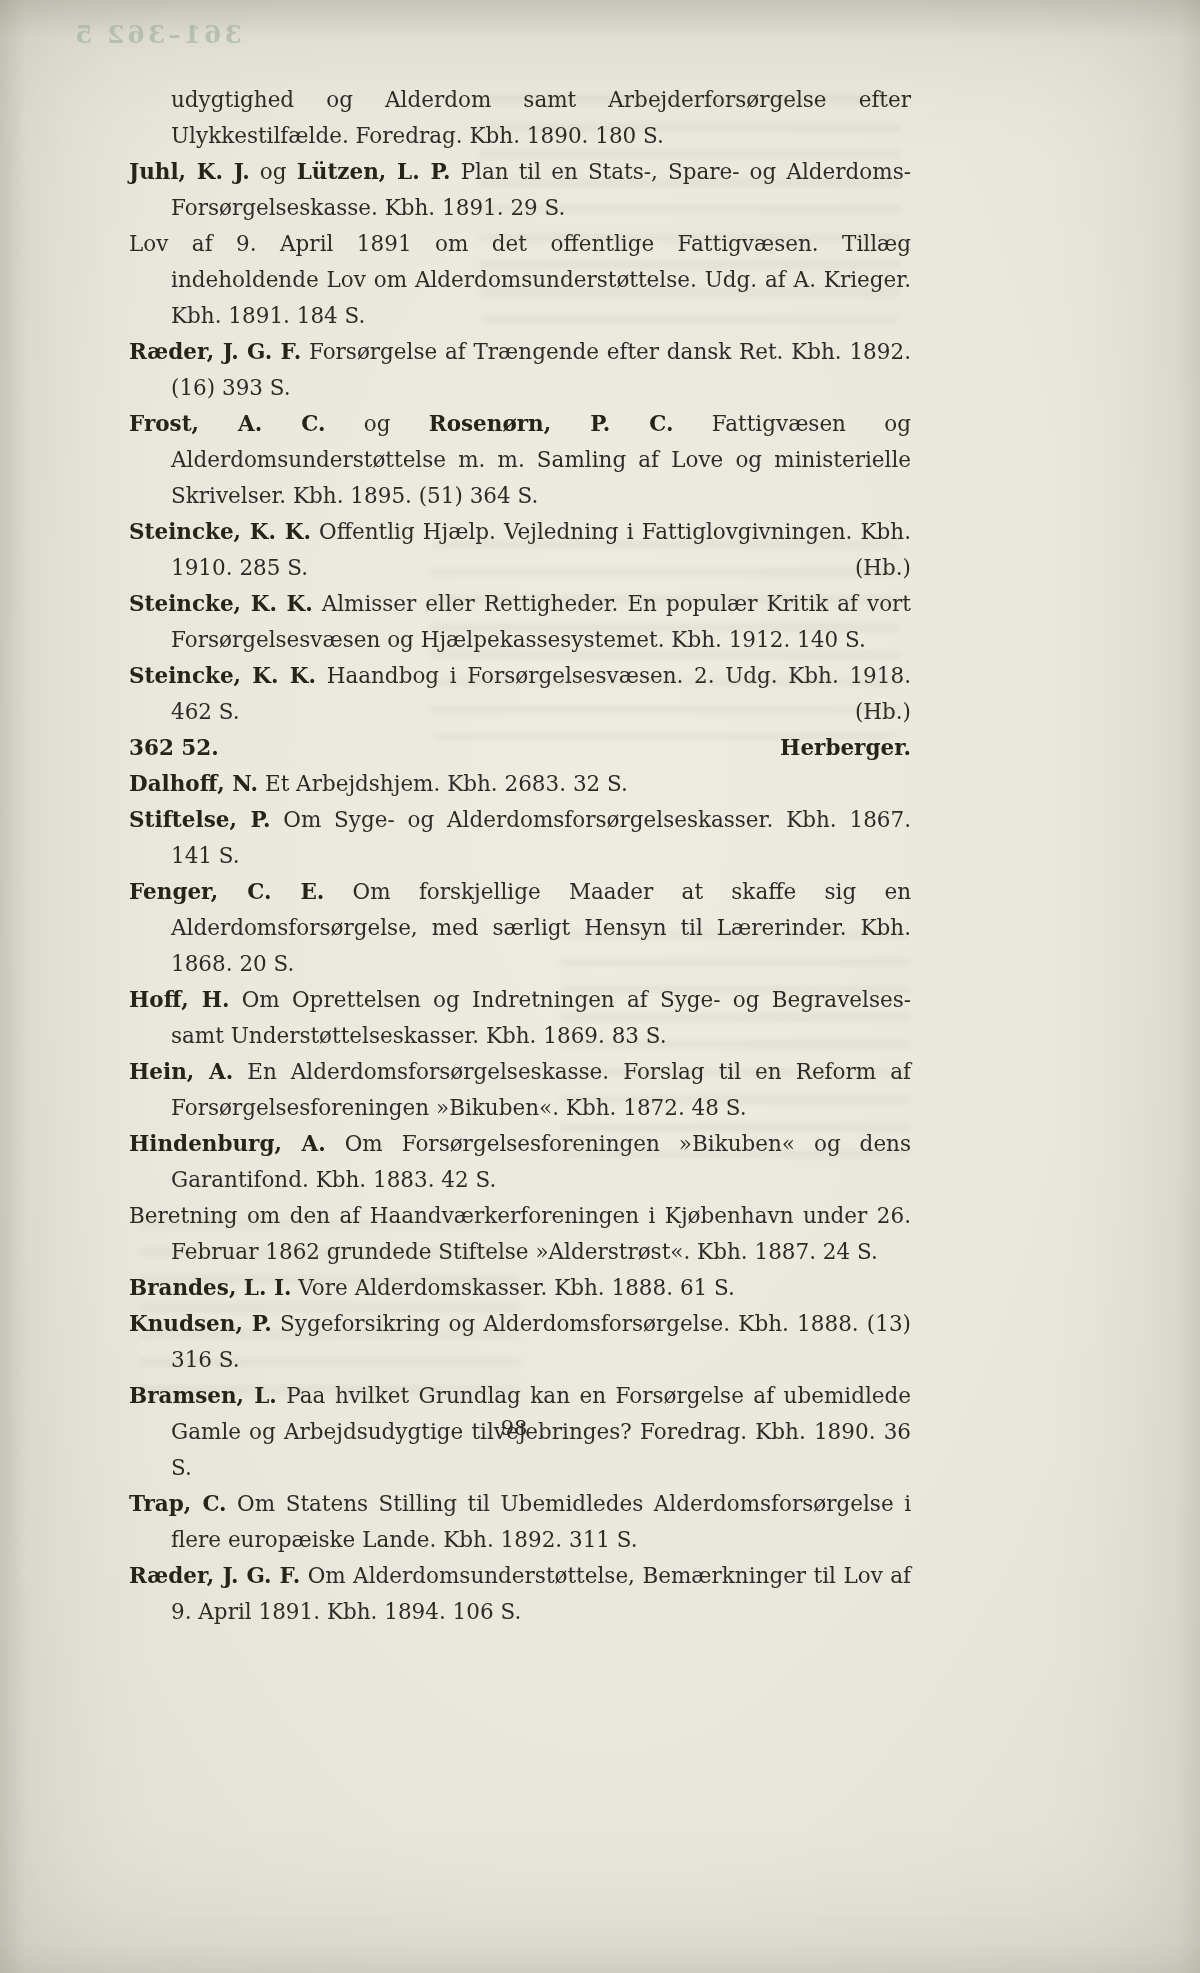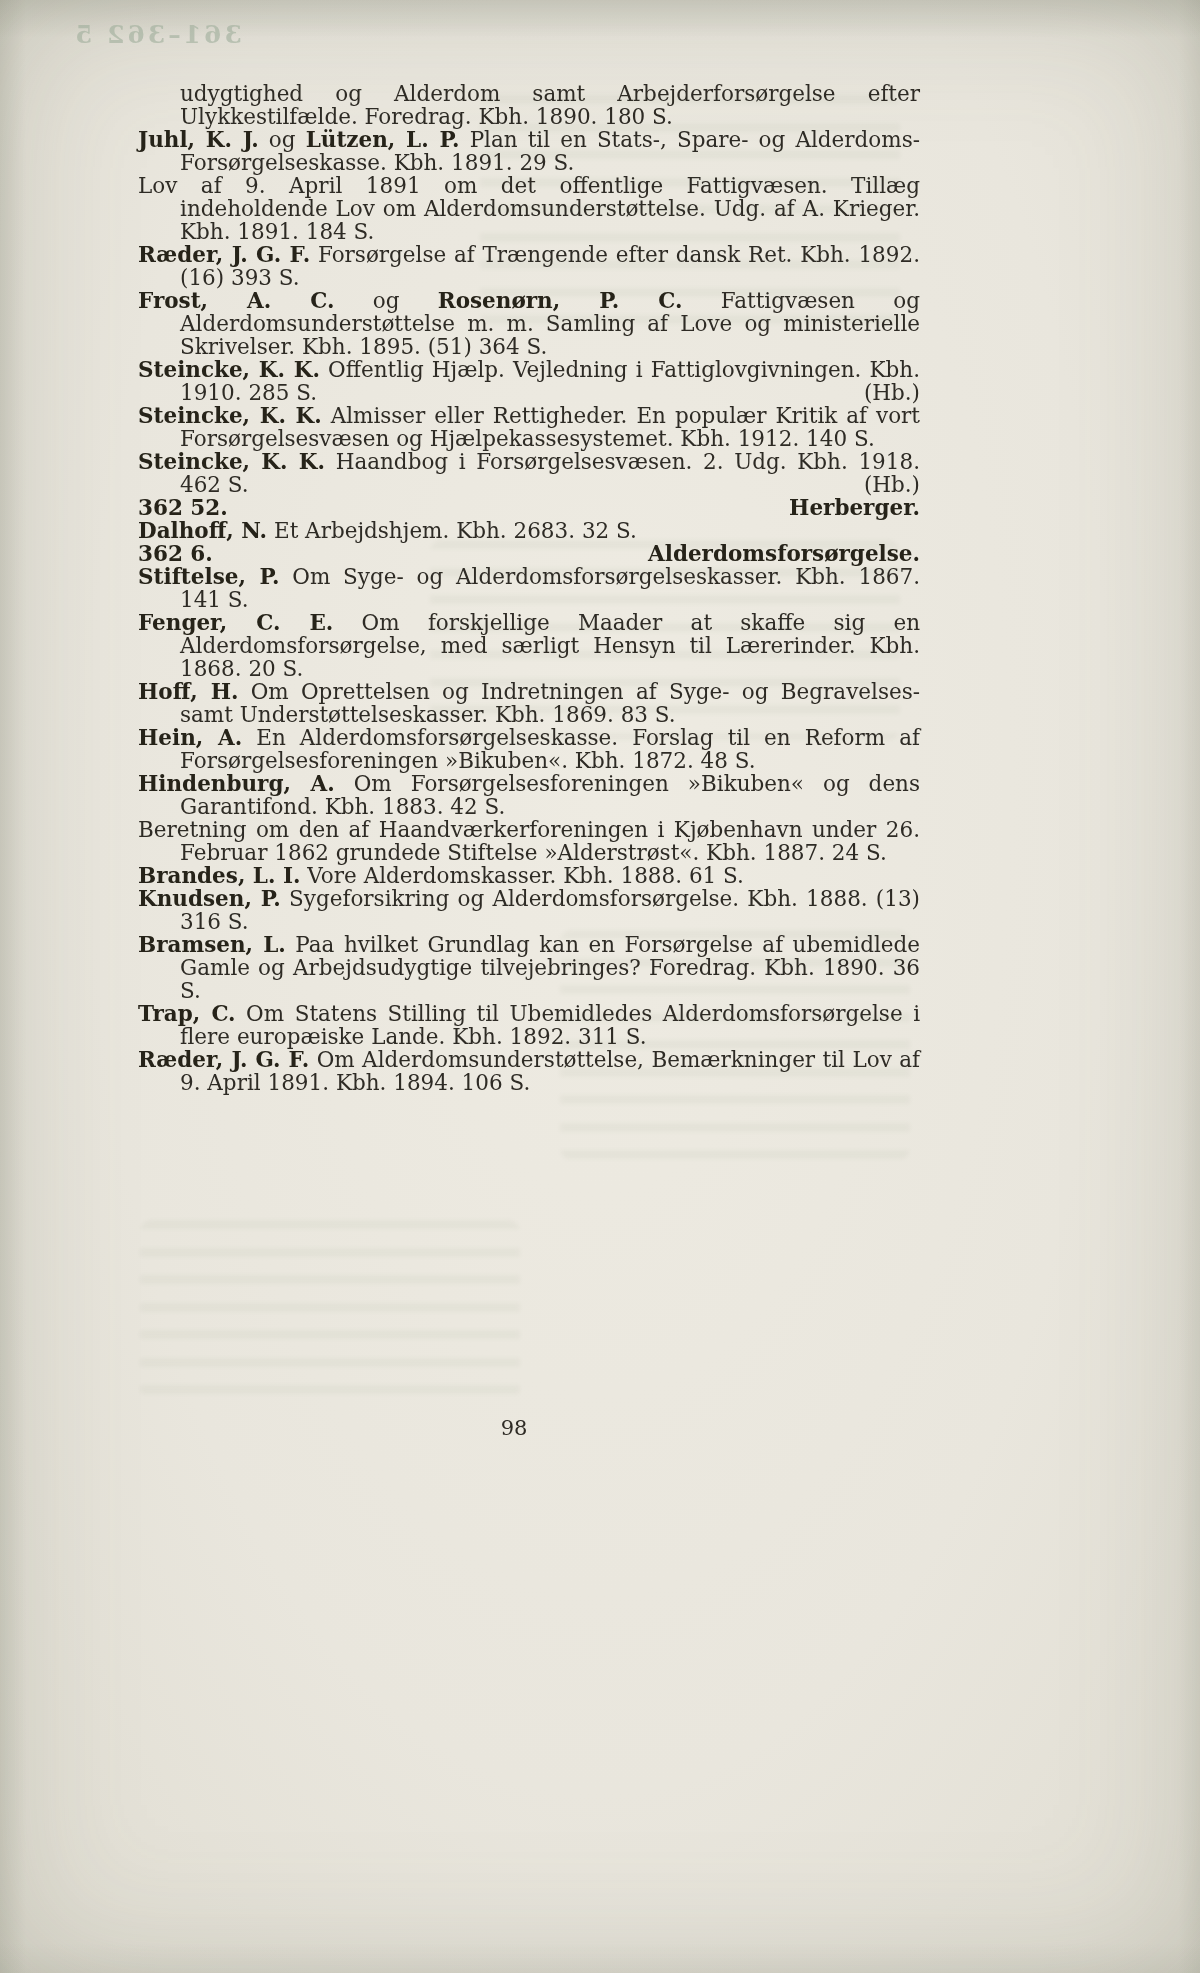--- a/index.html
+++ b/index.html
@@ -48,25 +48,25 @@
     transform: scaleX(-1);
     color: #9fae9b;
     opacity: 0.6;
     font-size: 25px;
     font-weight: bold;
     letter-spacing: 3px;
     filter: blur(0.7px);
   }
   .text-block {
     position: absolute;
-    left: 138px;
+    left: 129px;
     top: 82px;
     width: 782px;
     font-size: 21.5px;
-    line-height: 23px;
+    line-height: 36px;
     color: #2e2b25;
     text-align: justify;
   }
   .entry {
     margin: 0;
     padding-left: 42px;
     text-indent: -42px;
   }
   .entry.continuation {
     text-indent: 0;
@@ -111,24 +111,20 @@
       <p class="entry"><span class="bold">Ræder, J. G. F.</span><span class="reg"> Forsørgelse af Trængende efter dansk Ret. Kbh. 1892. (16) 393 S.</span></p>
       <p class="entry"><span class="bold">Frost, A. C.</span><span class="reg"> og </span><span class="bold">Rosenørn, P. C.</span><span class="reg"> Fattigvæsen og Alderdomsunderstøttelse m. m. Samling af Love og ministerielle Skrivelser. Kbh. 1895. (51) 364 S.</span></p>
       <p class="entry"><span class="bold">Steincke, K. K.</span><span class="reg"> Offentlig Hjælp. Vejledning i Fattiglovgivningen. Kbh. 1910. 285 S.</span><span class="right-note">(Hb.)</span></p>
       <p class="entry"><span class="bold">Steincke, K. K.</span><span class="reg"> Almisser eller Rettigheder. En populær Kritik af vort Forsørgelsesvæsen og Hjælpekassesystemet. Kbh. 1912. 140 S.</span></p>
       <p class="entry"><span class="bold">Steincke, K. K.</span><span class="reg"> Haandbog i Forsørgelsesvæsen. 2. Udg. Kbh. 1918. 462 S.</span><span class="right-note">(Hb.)</span></p>
       <div class="section-row">
         <span>362 52.</span>
         <span>Herberger.</span>
       </div>
       <p class="entry"><span class="bold">Dalhoff, N.</span><span class="reg"> Et Arbejdshjem. Kbh. 2683. 32 S.</span></p>
-      <div class="section-row">
-        <span>362 6.</span>
-        <span>Alderdomsforsørgelse.</span>
-      </div>
       <p class="entry"><span class="bold">Stiftelse, P.</span><span class="reg"> Om Syge- og Alderdomsforsørgelseskasser. Kbh. 1867. 141 S.</span></p>
       <p class="entry"><span class="bold">Fenger, C. E.</span><span class="reg"> Om forskjellige Maader at skaffe sig en Alderdomsforsørgelse, med særligt Hensyn til Lærerinder. Kbh. 1868. 20 S.</span></p>
       <p class="entry"><span class="bold">Hoff, H.</span><span class="reg"> Om Oprettelsen og Indretningen af Syge- og Begravelses- samt Understøttelseskasser. Kbh. 1869. 83 S.</span></p>
       <p class="entry"><span class="bold">Hein, A.</span><span class="reg"> En Alderdomsforsørgelseskasse. Forslag til en Reform af Forsørgelsesforeningen »Bikuben«. Kbh. 1872. 48 S.</span></p>
       <p class="entry"><span class="bold">Hindenburg, A.</span><span class="reg"> Om Forsørgelsesforeningen »Bikuben« og dens Garantifond. Kbh. 1883. 42 S.</span></p>
       <p class="entry"><span class="reg">Beretning om den af Haandværkerforeningen i Kjøbenhavn under 26. Februar 1862 grundede Stiftelse »Alderstrøst«. Kbh. 1887. 24 S.</span></p>
       <p class="entry"><span class="bold">Brandes, L. I.</span><span class="reg"> Vore Alderdomskasser. Kbh. 1888. 61 S.</span></p>
       <p class="entry"><span class="bold">Knudsen, P.</span><span class="reg"> Sygeforsikring og Alderdomsforsørgelse. Kbh. 1888. (13) 316 S.</span></p>
       <p class="entry"><span class="bold">Bramsen, L.</span><span class="reg"> Paa hvilket Grundlag kan en Forsørgelse af ubemidlede Gamle og Arbejdsudygtige tilvejebringes? Foredrag. Kbh. 1890. 36 S.</span></p>
       <p class="entry"><span class="bold">Trap, C.</span><span class="reg"> Om Statens Stilling til Ubemidledes Alderdomsforsørgelse i flere europæiske Lande. Kbh. 1892. 311 S.</span></p>

